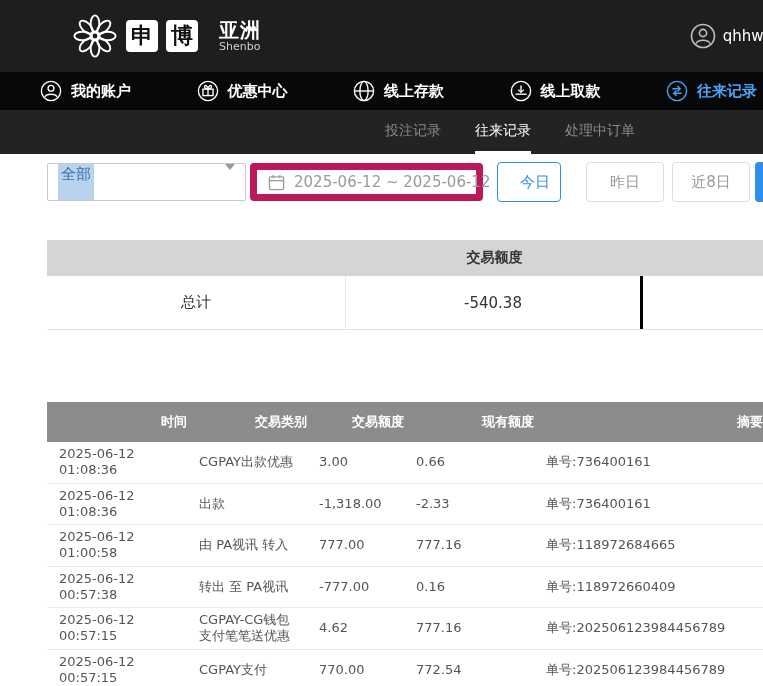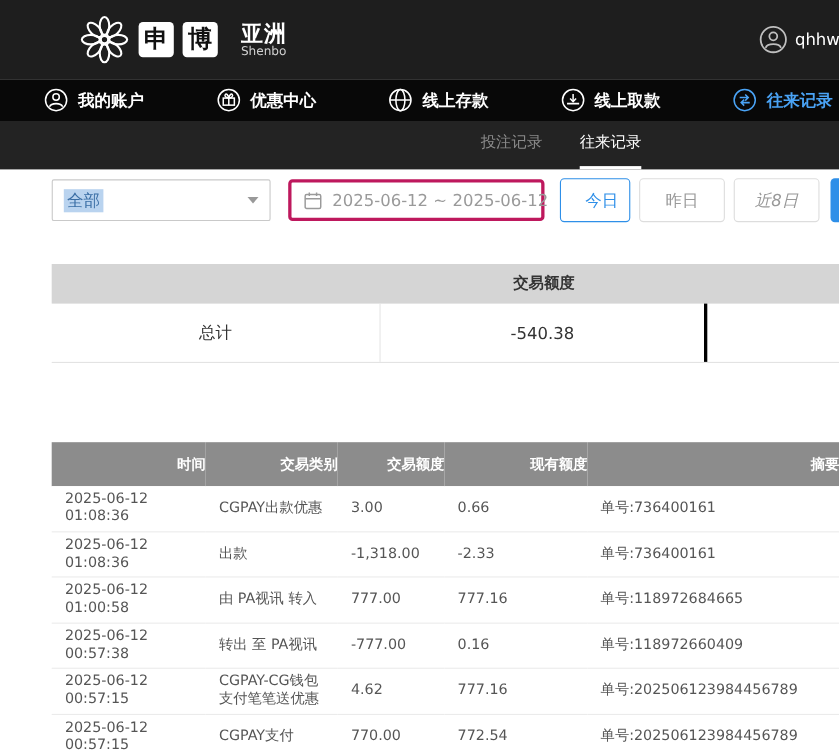--- a/index.html
+++ b/index.html
@@ -27,30 +27,30 @@
 
   
   .subnav { height:44px; background:#232323; display:flex; justify-content:center;padding-left:29px; }
   .subnav-inner { display:flex; gap:34px; position:relative; left:114px; }
   .subtab { color:#8a8a8a; font-size:14px; line-height:41px; cursor:pointer; border-bottom:3px solid transparent; white-space:nowrap; }
   .subtab.active { color:#fff; border-bottom-color:#fff; }
 
   
   .content { padding-top:8px; }
   .filter-row { position:relative; display:flex; align-items:center; margin-left:47px; height:40px; }
-  .select-box { width:199px; height:38px; border:1px solid #c9c9c9; border-radius:2px; background:#fff; display:flex; align-items:center; justify-content:space-between; padding:0 10px; cursor:pointer; }
+  .select-box { width:199px; height:38px; border:1px solid #c9c9c9; border-radius:2px; background:#fff; display:flex; justify-content:space-between; padding:0 10px; cursor:pointer; }
   .select-value { font-size:15px; color:#3a6ea5; background:#b9d3ef; padding:1px 3px; }
   .caret { width:0; height:0; border-left:5px solid transparent; border-right:5px solid transparent; border-top:6px solid #999; }
-  .date-box { margin-left:16px; width:233px; height:38px; border:3px solid #be185d; border-radius:4px; background:#fff; display:flex; align-items:center; gap:9px; padding:0 11px; cursor:pointer; }
+  .date-box { margin-left:4px; width:233px; height:38px; border:7px solid #be185d; border-radius:4px; background:#fff; display:flex; align-items:center; gap:9px; padding:0 11px; cursor:pointer; }
   .date-box svg { display:block; }
   .date-value { font-size:15px; color:#9a9a9a; white-space:nowrap; }
   .quick-btn { height:40px; border:1px solid #ddd; border-radius:4px; background:#fff; color:#999; font-size:15px; cursor:pointer; font-family:inherit; }
   .quick-btn.b1 { width:64px; margin-left:14px;padding-left:12px; }
-  .quick-btn.b2 { width:78px; margin-left:8px;text-align:center; }
-  .quick-btn.b3 { width:78px; margin-left:8px;font-style:italic; }
+  .quick-btn.b2 { width:78px; margin-left:25px;text-align:center; }
+  .quick-btn.b3 { width:78px; margin-left:8px; }
   .quick-btn.active { border-color:#2e8fe8; color:#2e8fe8; }
   .edge-btn { position:absolute; right:-47px; top:0; width:55px; height:40px; background:#2e8fe8; border-radius:4px 0 0 4px; }
 
   
   .summary { margin:38px 0 0 47px; width:716px; }
   .summary-head { display:grid; grid-template-columns:299px 297px 1fr; height:36px; background:#d5d5d5; }
   .summary-head div { display:flex; align-items:center; justify-content:center; font-size:14px; font-weight:bold; color:#333; }
   .summary-row { display:grid; grid-template-columns:299px 297px 1fr; height:54px; border-bottom:1px solid #e3e3e3;text-align:right; }
   .summary-row div { display:flex; align-items:center; justify-content:center; font-size:15px; color:#333; }
   .summary-row .c1 { border-right:1px solid #e6e6e6; }
@@ -170,20 +170,21 @@
         </svg>
       </span>
       <span>往来记录</span>
     </div>
   </nav>
 
   <div class="subnav">
     <div class="subnav-inner">
       <div class="subtab">投注记录</div>
       <div class="subtab active">往来记录</div>
+      <div class="subtab">处理中订单</div>
     </div>
   </div>
 
   <div class="content">
 
     <div class="filter-row">
       <div class="select-box">
         <span class="select-value">全部</span>
         <span class="caret"></span>
       </div>

